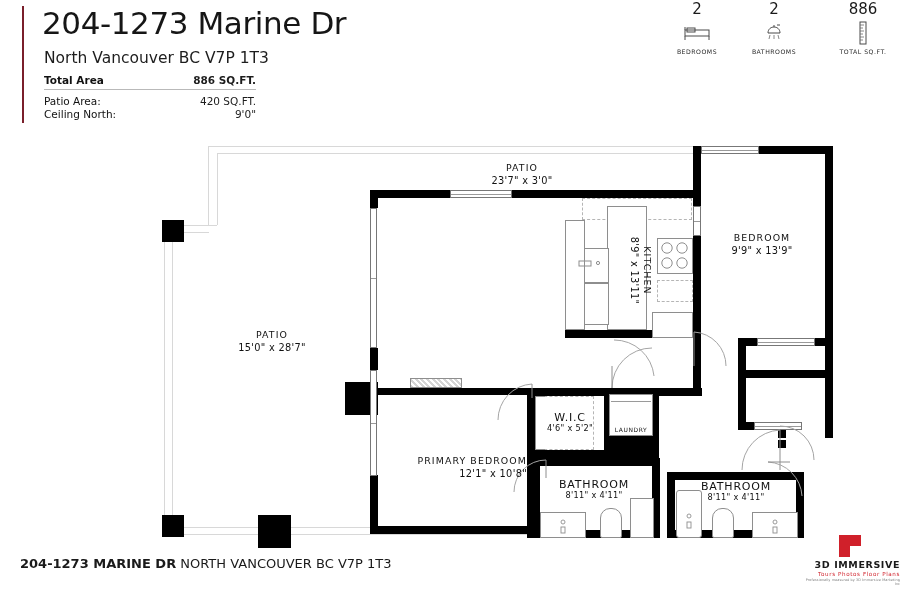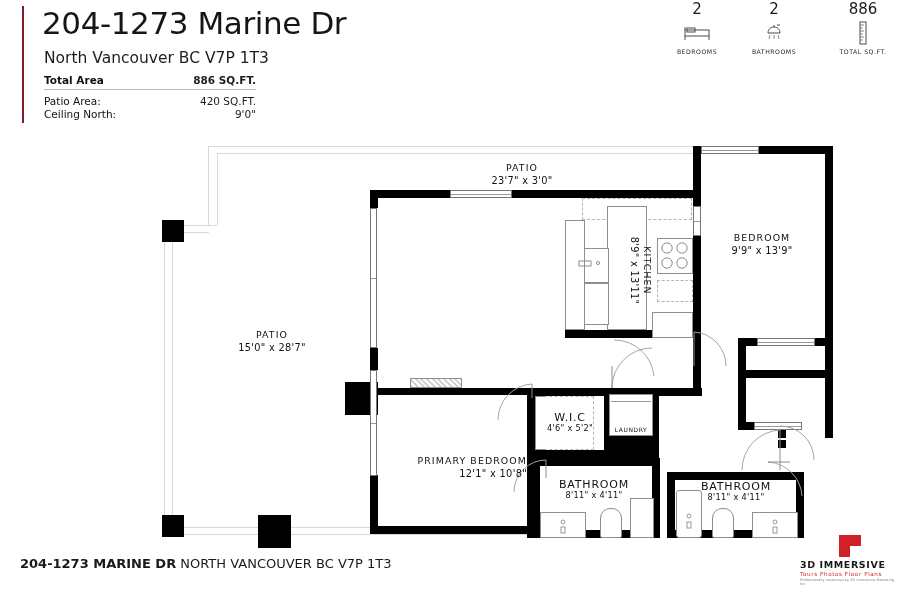--- a/index.html
+++ b/index.html
@@ -48,21 +48,21 @@
   .lbl.small .n{font-size:11px;letter-spacing:0.8px;line-height:10px;}
   .lbl.small .d{font-size:8.2px;line-height:11px;}
   .lbl.tiny .n{font-size:6px;letter-spacing:0.6px;line-height:8px;}
   .vert{transform-origin:center center;transform:rotate(90deg);}
 
   
   #footer{position:absolute;left:0;top:534px;width:910px;height:51px;}
   #foot-text{position:absolute;left:20px;top:22px;font-size:13px;white-space:nowrap;}
   #foot-text b{font-weight:700;}
   #foot-text span.light{font-weight:400;}
-  #logo{position:absolute;left:800px;top:0px;width:100px;height:51px;text-align:left;}
+  #logo{position:absolute;left:800px;top:0px;width:100px;height:51px;text-align:right;}
   #logo-mark{position:relative;width:22px;height:22px;margin:1px auto 0;background:#d0202a;}
   #logo-mark:after{content:"";position:absolute;right:0;bottom:0;width:11px;height:11px;background:#fff;}
   #logo-mark:before{content:"";position:absolute;left:5px;top:5px;width:12px;height:12px;border:0;}
   #logo-name{font-size:9.5px;font-weight:700;letter-spacing:0.6px;margin-top:2px;color:#1a1a1a;}
   #logo-tag{font-size:5.6px;letter-spacing:0.6px;color:#d0202a;margin-top:1px;}
   #logo-fine{font-size:3.4px;letter-spacing:0.1px;color:#7a7a7a;margin-top:1px;}
 </style>
 </head>
 <body>
 

